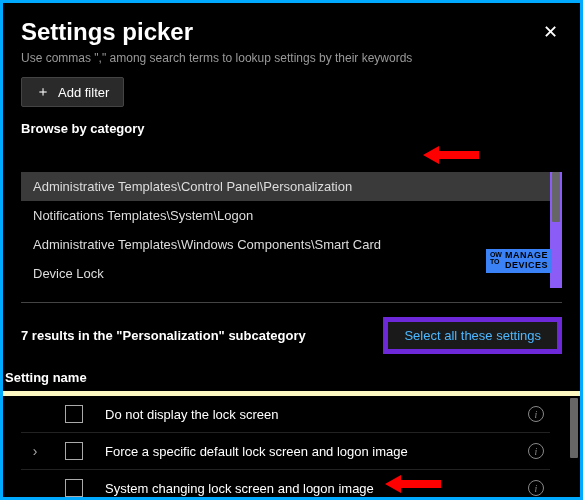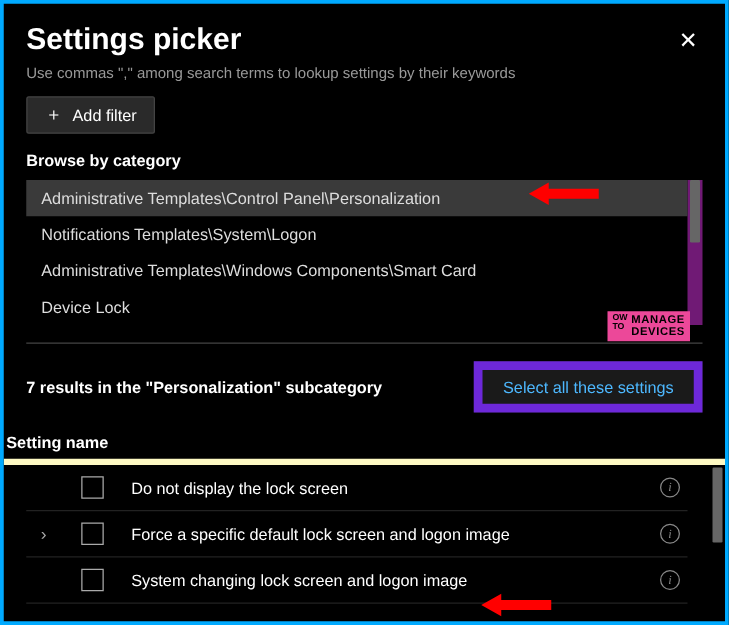--- a/index.html
+++ b/index.html
@@ -14,40 +14,40 @@
       position: relative;
     }
     .header { padding: 14px 18px 4px; display: flex; justify-content: space-between; align-items: center; }
     .title { font-size: 24px; font-weight: 600; }
     .close-btn { color: #fff; font-size: 18px; cursor: pointer; padding: 4px; }
     .subtitle { padding: 0 18px 12px; color: #999; font-size: 12px; }
     .add-filter { margin: 0 18px 14px; display: inline-flex; align-items: center; gap: 8px; background: #2a2a2a; border: 1px solid #444; padding: 5px 14px; border-radius: 2px; font-size: 13px; cursor: pointer; }
     .plus-icon { font-size: 14px; }
     .browse-label { padding: 0 18px 8px; font-size: 13px; font-weight: 700; }
     .categories { margin: 0 18px; position: relative; }
-    .category-list { border-right: 12px solid #701a75; }
+    .category-list { border-right: 12px solid #8b5cf6; margin-top: 28px; }
     .category-item { padding: 7px 12px; font-size: 13px; color: #ddd; cursor: pointer; }
     .category-item.selected { background: #3a3a3a; }
     .scrollbar-thumb { position: absolute; right: 2px; top: 0; width: 8px; height: 50px; background: #666; border-radius: 1px; }
     .divider { border-top: 1px solid #444; margin: 14px 18px; }
     .results-row { display: flex; justify-content: space-between; align-items: center; padding: 0 18px 10px; }
     .results-text { font-size: 13px; font-weight: 600; }
-    .select-all { background: #1a1a1a; border: 7px solid #6d28d9; color: #4db8ff; padding: 6px 16px; font-size: 13px; cursor: pointer; }
+    .select-all { background: #1a1a1a; border: 5px solid #6d28d9; color: #4db8ff; padding: 6px 16px; font-size: 13px; cursor: pointer; }
     .setting-header { padding: 6px 2px; font-size: 13px; font-weight: 600; border-bottom: 5px solid #fef9c3; }
     .settings-list { padding: 0 18px; position: relative; border-right: 12px solid transparent; }
     .setting-row { display: flex; align-items: center; padding: 9px 6px; font-size: 13px; gap: 22px; border-bottom: 1px solid #222; }
     .expand-col { width: 16px; display: flex; justify-content: center; }
     .checkbox { width: 18px; height: 18px; border: 1.5px solid #aaa; flex-shrink: 0; display: flex; align-items: center; justify-content: center; }
     .setting-label { flex: 1; }
     .info-icon { width: 16px; height: 16px; border: 1px solid #888; border-radius: 50%; display: flex; align-items: center; justify-content: center; font-size: 10px; color: #888; font-style: italic; font-family: serif; }
     .settings-scrollbar { position: absolute; right: -10px; top: 2px; width: 8px; height: 60px; background: #666; border-radius: 1px; }
     .arrow-annotation { position: absolute; pointer-events: none; }
     .arrow1 { left: 418px; top: 140px; }
     .arrow2 { left: 380px; top: 469px; }
-    .watermark { position: absolute; right: 28px; top: 246px; background: #ec4899; padding: 2px 4px; display: flex; gap: 3px; font-size: 9px; font-weight: 700; color: #000; }
+    .watermark { position: absolute; right: 28px; top: 246px; background: #3b82f6; padding: 2px 4px; display: flex; gap: 3px; font-size: 9px; font-weight: 700; color: #000; }
     .wm-left { display: flex; flex-direction: column; font-size: 7px; line-height: 1; }
     .wm-right { display: flex; flex-direction: column; font-size: 9px; line-height: 1.1; letter-spacing: 0.5px; }
     .chevron { font-size: 14px; color: #aaa; }
   </style>
 </head>
 <body>
 
 
 
 <div class="header">

